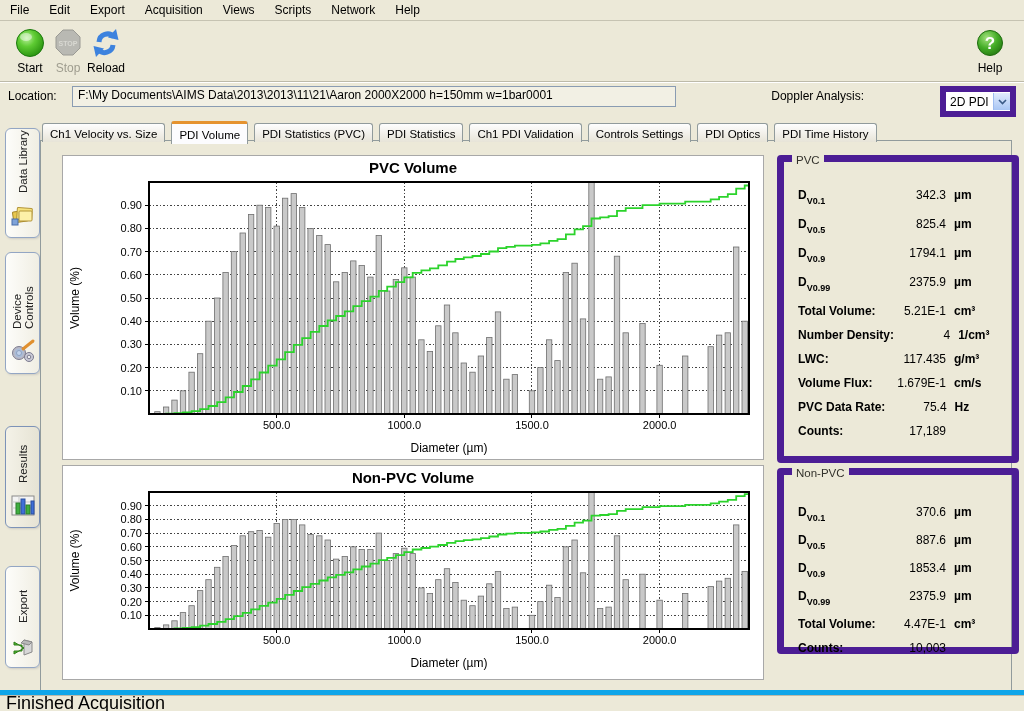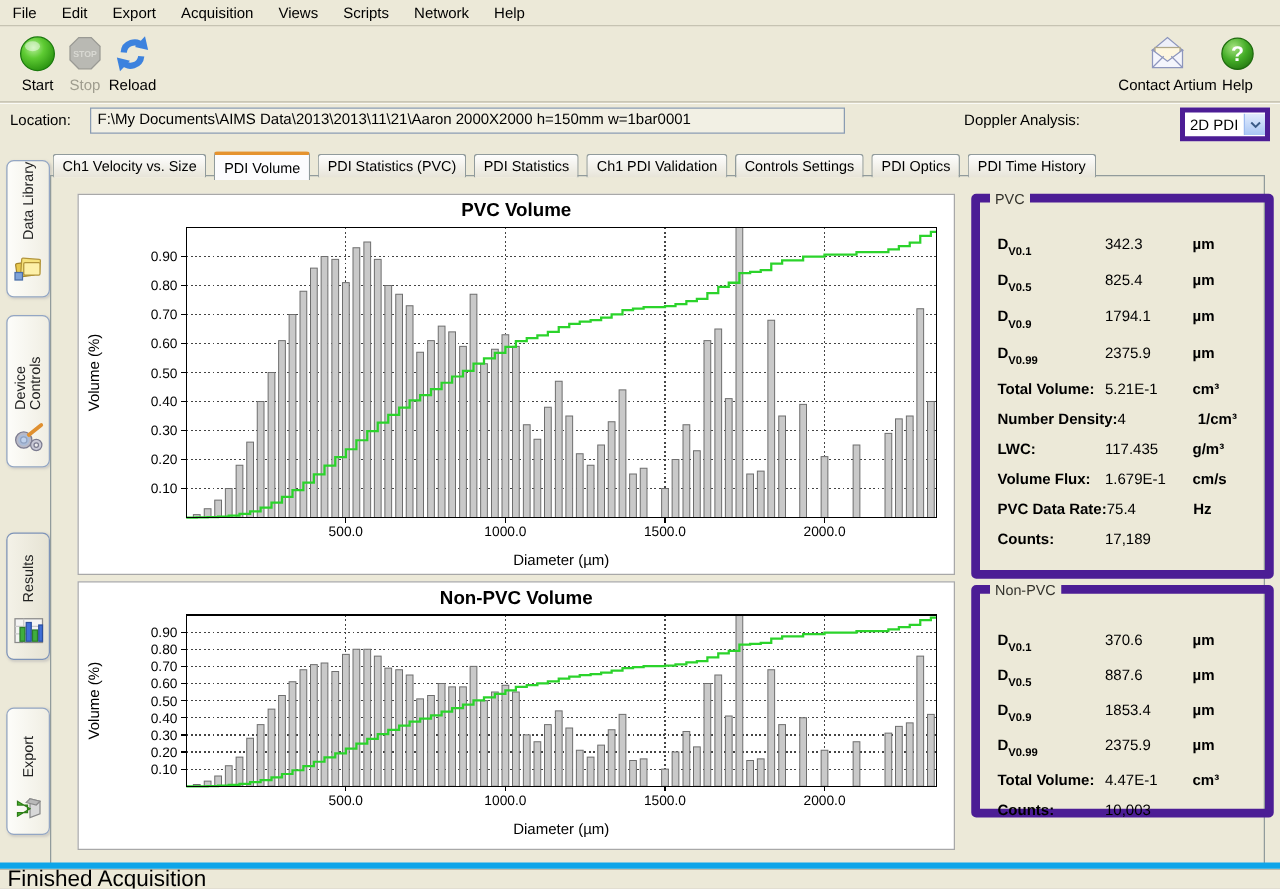--- a/index.html
+++ b/index.html
@@ -18,21 +18,21 @@
   .tbtn .tlabel{display:block;margin-top:1px;}
   .tbtn.disabled .tlabel{color:#9f9d8f;}
   
   .locrow{position:absolute;left:0;top:82px;width:1024px;height:30px;font-size:12px;}
   .loclabel{position:absolute;left:8px;top:7px;}
   .locbox{position:absolute;left:72px;top:4px;width:592px;height:18px;
           background:#f2f0e4;border:1px solid #8a9cb2;padding:1px 5px 0 5px;
           font-size:12px;white-space:nowrap;overflow:hidden;}
   .doplabel{position:absolute;right:160px;top:7px;}
   .combo{position:absolute;right:8px;top:4px;width:64px;height:19px;background:#fff;
-         border:4px solid #4c1d95;font-size:12px;display:flex;align-items:center;}
+         border:6px solid #4c1d95;font-size:12px;display:flex;align-items:center;}
   .combo .cval{flex:1;padding-left:4px;}
   .combo .carrow{width:16px;height:17px;background:linear-gradient(#e2ecfd,#a9c6f4);
          border-left:1px solid #9ebcf0;display:flex;align-items:center;justify-content:center;}
   .combo .carrow svg{display:block;}
   
   .sidebtn{position:absolute;left:5px;width:33px;background:linear-gradient(to right,#fdfdfa,#f0eee3);
            border:1px solid #93a6c4;border-radius:6px;display:flex;flex-direction:column;
            align-items:center;justify-content:flex-end;cursor:default;box-shadow:1px 1px 2px rgba(120,120,140,.25);}
   .sidebtn .vtext{writing-mode:vertical-rl;transform:rotate(180deg);font-size:11.5px;
            color:#222;flex:1;display:flex;align-items:center;padding-top:6px;}
@@ -51,21 +51,21 @@
   .chart-card{position:absolute;background:#fff;border:1px solid #a8a8a8;}
   .chart-card svg{display:block;}
   .chart-card svg text{font-family:"Liberation Sans",sans-serif;}
   
   .groupbox{position:absolute;border:7px solid #4c1d95;border-radius:4px;}
   .groupbox .legend{position:absolute;top:-8px;left:8px;background:#ece9d8;
                     padding:0 4px;font-size:11.5px;color:#33322c;}
   .statrow{display:flex;align-items:baseline;padding:0 14px 0 14px;font-size:12px;}
   .statrow .slabel{flex:1;font-weight:bold;white-space:nowrap;}
   .statrow .slabel sub{font-size:9px;font-weight:bold;position:relative;top:2px;}
-  .statrow .svalue{width:62px;white-space:nowrap;}
+  .statrow .svalue{width:62px;text-align:right;white-space:nowrap;}
   .statrow .sunit{width:44px;padding-left:8px;font-weight:bold;white-space:nowrap;}
   
   .statusbar{position:absolute;left:0;top:690px;width:1024px;height:21px;
              border-top:5px solid #0ea5e9;box-shadow:0 1px 0 #bdbaa9 inset;
              font-size:18px;display:flex;align-items:center;padding-left:6px;box-sizing:border-box;}
 </style>
 </head>
 <body>
 
 <div class="app">
@@ -110,32 +110,20 @@
     <div class="tbtn" style="left:80px;top:3px;">
       <span class="ticon">
         <svg width="34" height="34" viewBox="0 0 34 34">
           <path d="M10 16 A 8.5 8.5 0 0 1 25 11" fill="none" stroke="#3c82de" stroke-width="5"></path>
           <polygon points="27,3 29.5,14 19,11.5" fill="#3c82de"></polygon>
           <path d="M24 19 A 8.5 8.5 0 0 1 9 23.5" fill="none" stroke="#3c82de" stroke-width="5"></path>
           <polygon points="7,31 4.5,20 15,22.5" fill="#3c82de"></polygon>
         </svg>
       </span>
       <span class="tlabel">Reload</span>
-    </div>
-    <div class="tbtn" style="left:892px;top:3px;width:84px;">
-      <span class="ticon">
-        <svg width="36" height="34" viewBox="0 0 36 34">
-          <polygon points="6,14 18,4 30,14" fill="#eef0fa" stroke="#8d96bd"></polygon>
-          <rect x="8" y="12" width="20" height="13" fill="#fdf6df" stroke="#b0a88a"></rect>
-          <polygon points="6,14 18,23 30,14 30,28 6,28" fill="#f4f5fc" stroke="#8d96bd"></polygon>
-          <polyline points="6,28 15,19" fill="none" stroke="#8d96bd"></polyline>
-          <polyline points="30,28 21,19" fill="none" stroke="#8d96bd"></polyline>
-        </svg>
-      </span>
-      <span class="tlabel">Contact Artium</span>
     </div>
     <div class="tbtn" style="left:968px;top:3px;width:44px;">
       <span class="ticon">
         <svg width="34" height="34" viewBox="0 0 34 34">
           <defs>
               <radialGradient id="ghelp" cx="38%" cy="30%" r="75%">
             <stop offset="0%" stop-color="#a5e27f"></stop>
                 <stop offset="55%" stop-color="#44ad27"></stop>
                 <stop offset="100%" stop-color="#267a12"></stop>
           </radialGradient>

